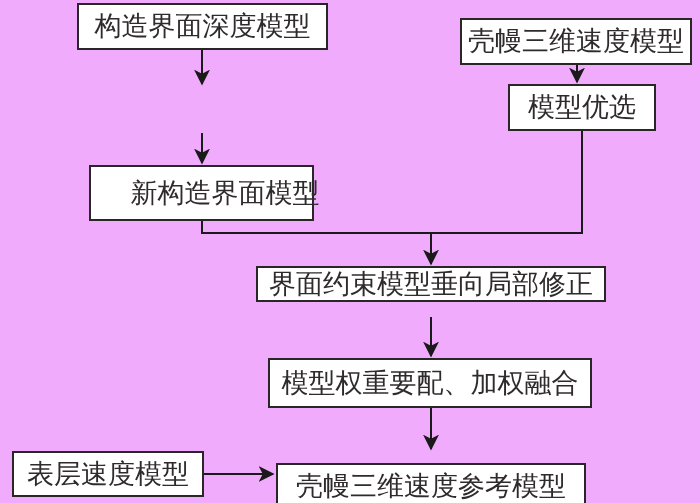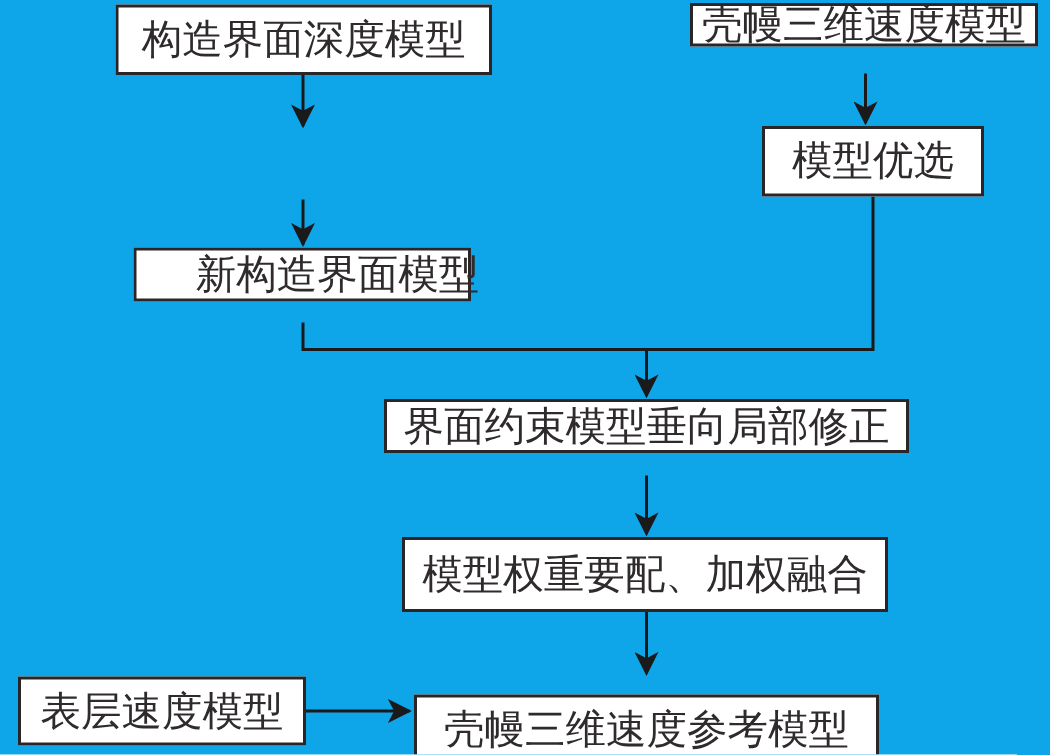--- a/index.html
+++ b/index.html
@@ -4,21 +4,21 @@
 <style>
   html, body {
     margin: 0;
     padding: 0;
     background: #ffffff;
   }
   .stage {
     position: relative;
     width: 700px;
     height: 503px;
-    background: #0ea5e9;
+    background: #f0abfc;
     font-family: "Liberation Serif", "DejaVu Serif", serif;
     overflow: hidden;
   }
   .connectors {
     position: absolute;
     left: 0;
     top: 0;
     width: 700px;
     height: 503px;
   }
@@ -31,24 +31,24 @@
     align-items: center;
     justify-content: center;
     font-size: 27px;
     line-height: 1;
     color: #2f2b2c;
     white-space: nowrap;
     text-align: center;
   }
   
   .n0 { left: 77px;  top: 3px;   width: 251px; height: 47px; }
-  .n1 { left: 460px; top: 2px;   width: 232px; height: 29px; font-family: Liberation Serif, serif; }
+  .n1 { left: 460px; top: 18px;   width: 232px; height: 47px; font-family: Liberation Serif, serif; }
   .n2 { left: 2px;   top: 86px;  width: 404px; height: 47px; }
   .n3 { left: 508px; top: 84px;  width: 148px; height: 47px; }
-  .n4 { left: 89px;  top: 165px; width: 225px; height: 36px; padding-left: 47px; }
+  .n4 { left: 89px;  top: 165px; width: 225px; height: 56px; padding-left: 47px; }
   .n5 { left: 256px; top: 266px; width: 350px; height: 36px; }
   .n6 { left: 268px; top: 358px; width: 324px; height: 50px; }
   .n7 { left: 12px;  top: 451px; width: 192px; height: 46px; }
   .n8 { left: 276px; top: 451px; width: 310px; height: 47px; margin-top: 12px; }
 </style>
 </head>
 <body>
 
 <div class="stage">
 

